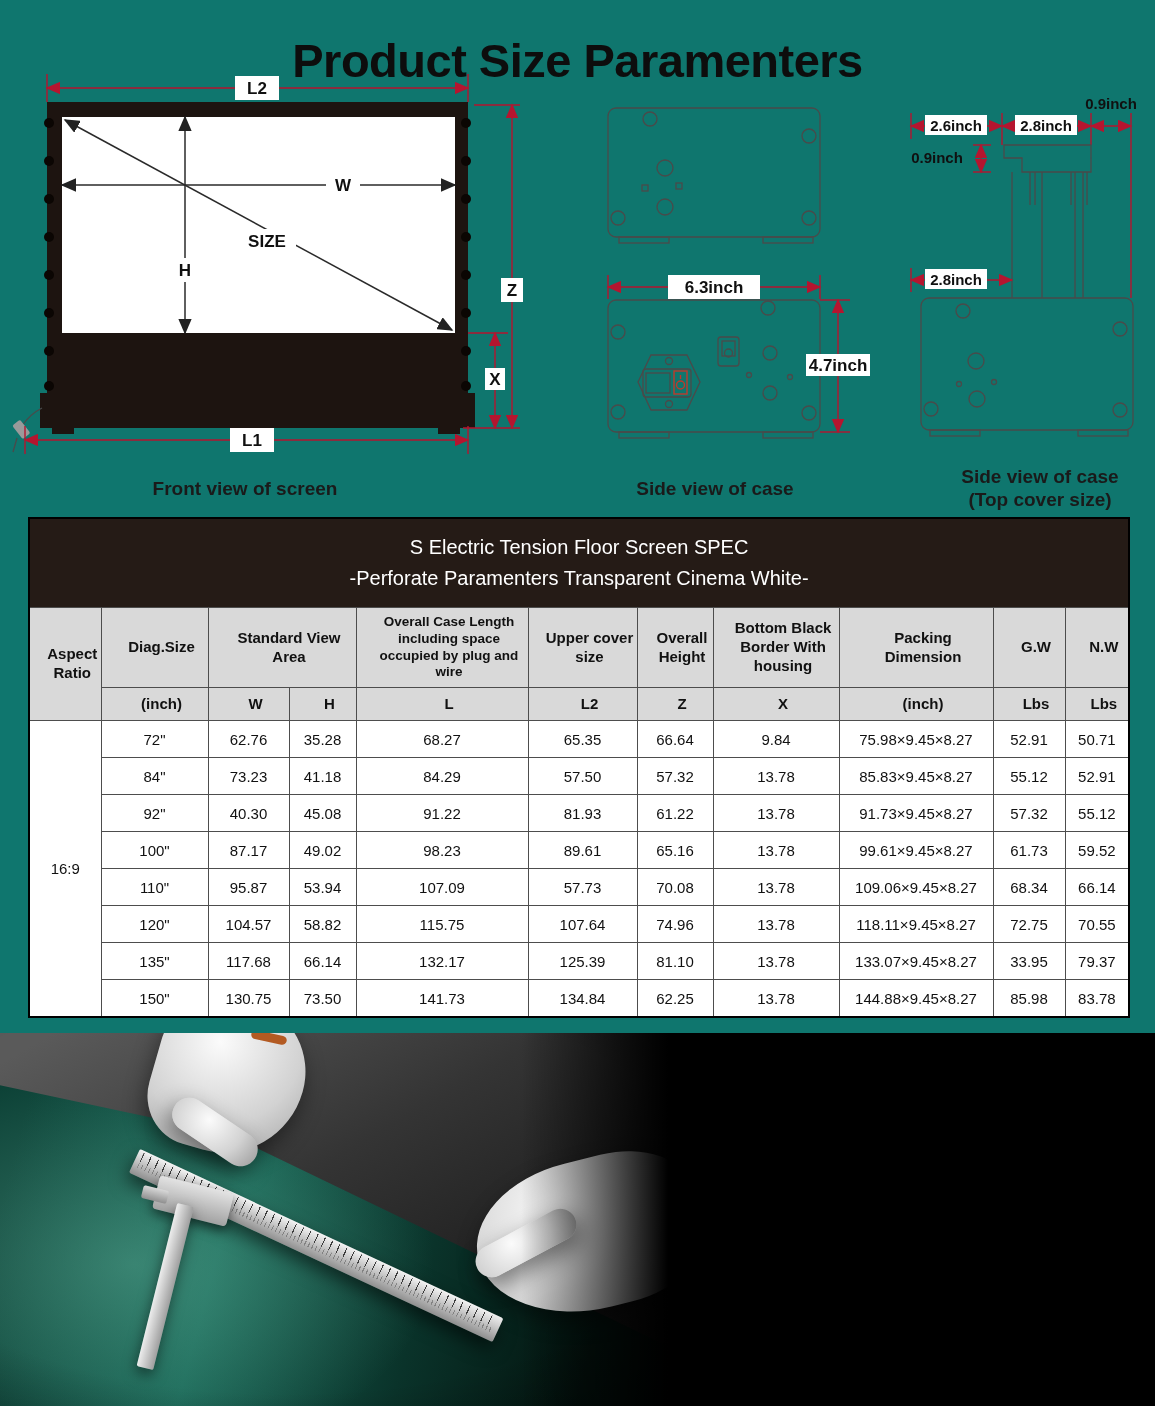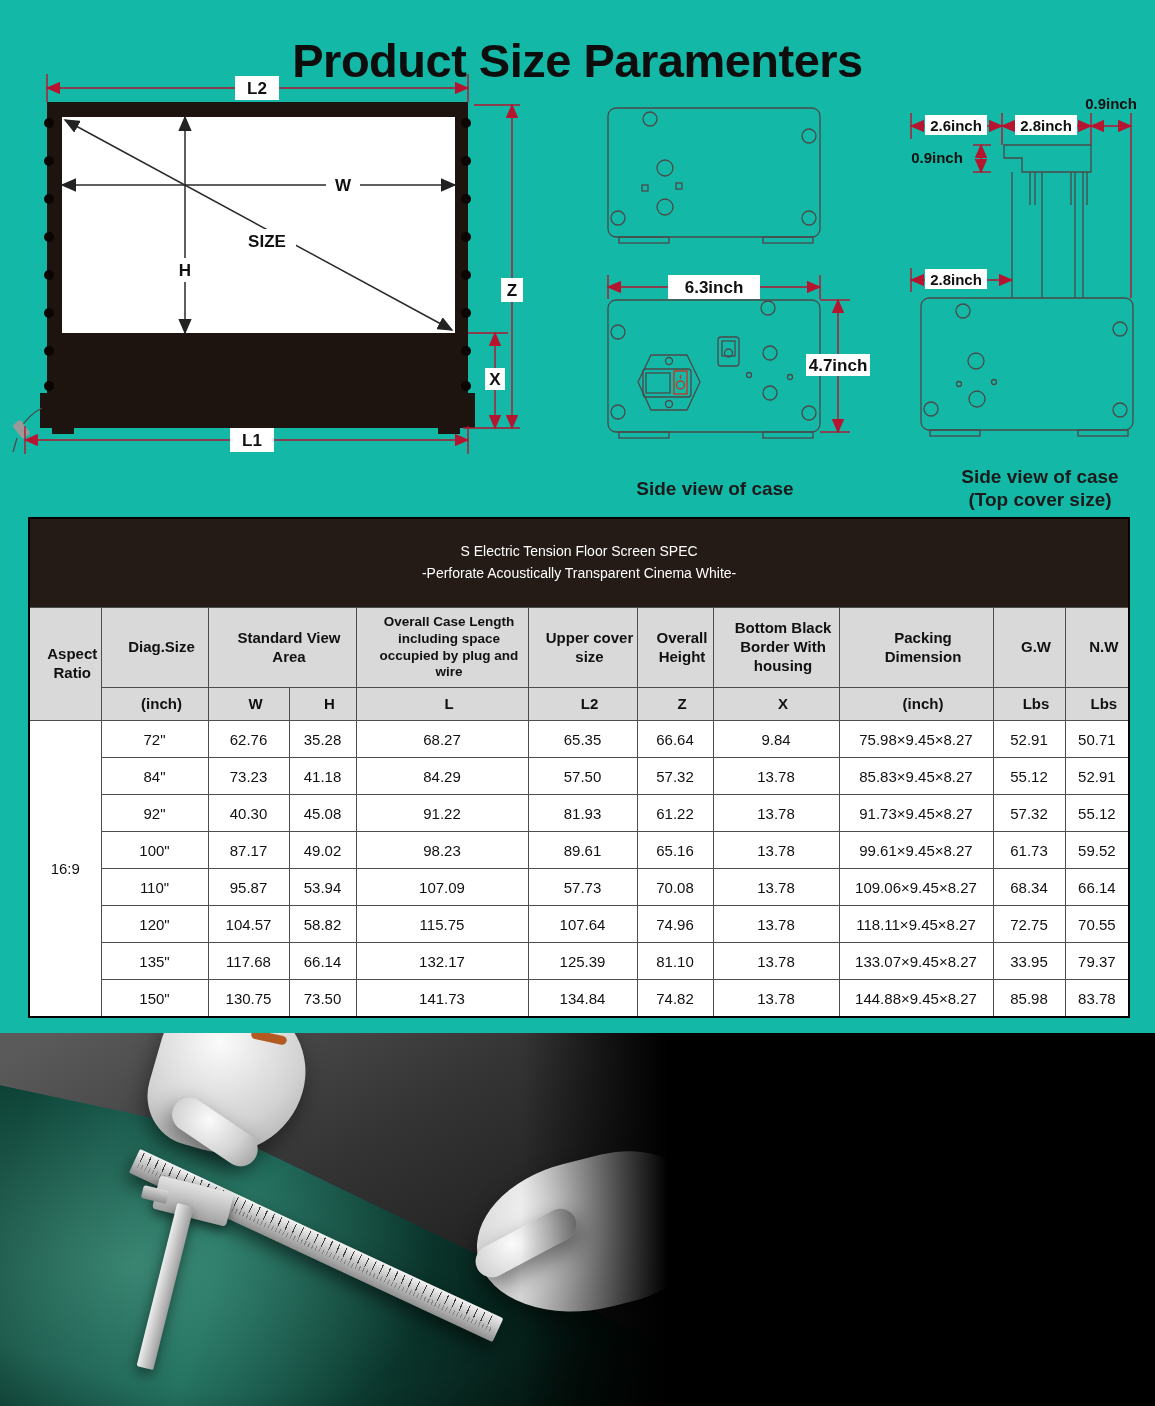--- a/index.html
+++ b/index.html
@@ -1,35 +1,35 @@
 <!DOCTYPE html>
 <html><head>
 <meta charset="utf-8">
 <style>
   html,body{margin:0;padding:0;background:#fff;}
-  .page{position:relative;width:1155px;height:1406px;background:#14b8a6;overflow:hidden;
+  .page{position:relative;width:1155px;height:1406px;background:#0f766e;overflow:hidden;
         font-family:"Liberation Sans",sans-serif;color:#111;}
   
   .main-title{position:absolute;top:2px;left:0;width:100%;text-align:center;
     font-size:47px;font-weight:800;letter-spacing:-0.5px;color:#0d0d0d;white-space:nowrap;}
   
   .caption{position:absolute;font-size:19px;font-weight:700;color:#1a1a1a;text-align:center;line-height:1.2;}
   
   svg{position:absolute;overflow:visible;}
   .ln{stroke:#2a2a2a;stroke-width:1.5;fill:none;}
   .red{stroke:#b5152f;stroke-width:1.4;fill:none;}
   .thin{stroke:#4a4a4a;stroke-width:1.3;fill:none;}
   svg text{font-family:"Liberation Sans",sans-serif;font-weight:700;fill:#101010;text-anchor:middle;}
   .lab15{font-size:15px;} .lab17{font-size:17px;}
   
   .spec-table{position:absolute;left:28px;top:517px;width:1100px;border-collapse:collapse;
     table-layout:fixed;border:2px solid #000;}
   .spec-table td,.spec-table th{border:1px solid #4d4d4d;text-align:center;vertical-align:middle;
     padding:0 2px;font-family:"Liberation Sans",sans-serif;}
-  .title-cell{background:#251b16;color:#fff;height:88px;font-size:14px;font-weight:500;
+  .title-cell{background:#251b16;color:#fff;height:88px;font-size:20px;font-weight:500;
     line-height:1.55;border:1px solid #251b16;}
   .spec-table thead th{background:#d9d9d9;font-weight:700;font-size:15px;line-height:1.25;padding-left:16px;}
   .spec-table thead .h1{height:80px;}
   .spec-table thead .h2 th{height:32px;}
   .small-head{font-size:13.5px !important;}
   .spec-table tbody td{height:36px;font-size:15px;font-weight:500;background:#fff;}
   .aspect-cell{font-weight:bold;}
   
   .bottom{position:absolute;left:0;top:1033px;width:1155px;height:373px;background:#000;overflow:hidden;}
   .photo{position:absolute;left:0;top:0;width:668px;height:373px;overflow:hidden;
@@ -147,20 +147,21 @@
     <line x1="504" y1="39" x2="504" y2="362" class="red" marker-start="url(#f-mr)" marker-end="url(#f-mr)"></line>
     <rect x="493" y="212" width="22" height="24" fill="#fff"></rect>
     <text x="504" y="230" class="lab17">Z</text>
 
     <line x1="17" y1="374" x2="460" y2="374" class="red" marker-start="url(#f-mr)" marker-end="url(#f-mr)"></line>
     <line x1="17" y1="360" x2="17" y2="388" class="red"></line>
     <line x1="460" y1="360" x2="460" y2="388" class="red"></line>
     <rect x="222" y="362" width="44" height="24" fill="#fff"></rect>
     <text x="244" y="380" class="lab17">L1</text>
   </svg>
+  <div class="caption" style="left:55px;top:478px;width:380px;">Front view of screen</div>
 
   <svg style="left:585px;top:92px;" width="305" height="360" viewBox="0 0 305 360">
     <defs>
       <marker id="s-mr" markerWidth="11" markerHeight="9" refX="9.5" refY="4.5" orient="auto-start-reverse">
         <path d="M0,0 L10.5,4.5 L0,9 Z" fill="#b5152f"></path>
         </marker>
     </defs>
 
     <g>
       <rect x="23" y="16" width="212" height="129" rx="8" class="thin"></rect>
@@ -294,21 +295,21 @@
         <col style="width:76px">
         <col style="width:126px">
       <col style="width:154px">
         <col style="width:72px">
         <col style="width:64px">
     </colgroup>
     <thead>
       <tr>
         <td colspan="11" class="title-cell">
           <div>S Electric Tension Floor Screen SPEC</div>
-          <div>-Perforate Acoustically Transparent Cinema White-</div>
+          <div>-Perforate Paramenters Transparent Cinema White-</div>
         </td>
       </tr>
       <tr class="h1">
         <th rowspan="2">Aspect Ratio</th>
         <th>Diag.Size</th>
         <th colspan="2">Standard View Area</th>
         <th class="small-head">Overall Case Length including space occupied by plug and wire</th>
         <th>Upper cover size</th>
         <th>Overall Height</th>
         <th>Bottom Black Border With housing</th>
@@ -414,21 +415,21 @@
           <td>133.07×9.45×8.27</td>
           <td>33.95</td>
           <td>79.37</td>
         </tr>
         <tr>
           <td>150"</td>
           <td>130.75</td>
           <td>73.50</td>
           <td>141.73</td>
           <td>134.84</td>
-          <td>74.82</td>
+          <td>62.25</td>
           <td>13.78</td>
           <td>144.88×9.45×8.27</td>
           <td>85.98</td>
           <td>83.78</td>
         </tr>
       </tbody>
   </table>
 
   <div class="bottom">
     <div class="photo">

